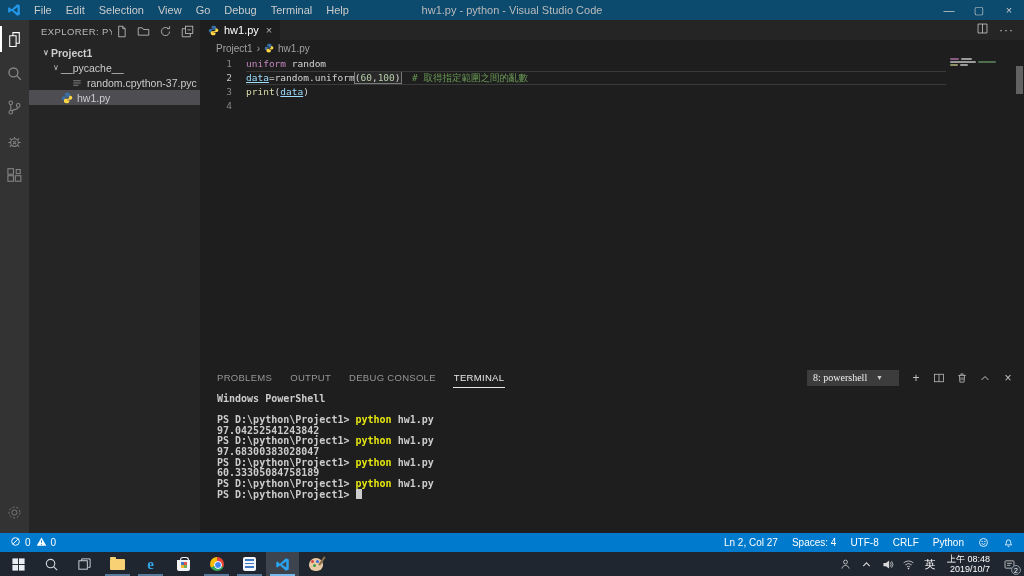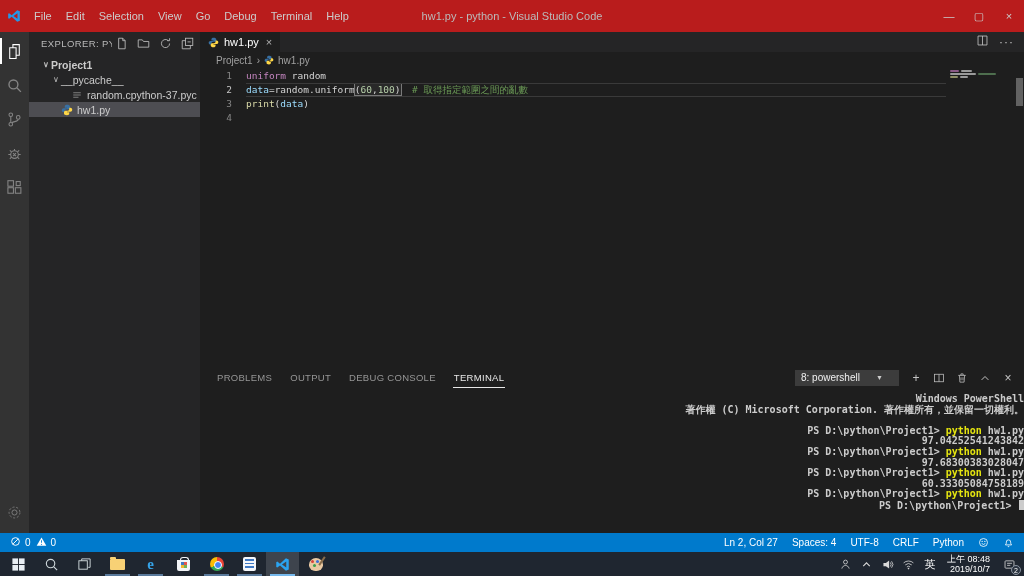--- a/index.html
+++ b/index.html
@@ -1,21 +1,21 @@
 <!DOCTYPE html>
 <html style="--c-accent: #007ACC; --c-keyword: #C586C0; --c-plain: #D4D4D4; --c-variable: #9CDCFE; --c-number: #B5CEA8; --c-comment: #6A9955; --c-function: #DCDCAA; --c-termcmd: #E5E510;"><head>
 <meta charset="utf-8">
 <style>
   * { margin:0; padding:0; box-sizing:border-box; }
   html,body { width:1024px; height:576px; overflow:hidden; background:#000; }
   body { font-family:"Liberation Sans", sans-serif; }
   .screen { position:relative; width:1024px; height:576px; display:flex; flex-direction:column; }
 
   
-  .titlebar { height:32px; background:#b91c1c; display:flex; align-items:center; position:relative; flex:0 0 auto; }
+  .titlebar { height:20px; background:#0c4a6e; display:flex; align-items:center; position:relative; flex:0 0 auto; }
   .vscode-logo { width:14px; height:14px; margin:0 6px 0 7px; display:inline-flex; }
   .menus { display:flex; height:100%; align-items:center; }
   .menu-item { color:#cccccc; font-size:11px; padding:0 7px; line-height:20px; cursor:default; }
   .win-title { position:absolute; left:0; right:0; text-align:center; color:#bbbbbb; font-size:11px; pointer-events:none; }
   .win-controls { margin-left:auto; display:flex; height:100%; z-index:2; }
   .win-btn { width:30px; height:100%; display:flex; align-items:center; justify-content:center; color:#cccccc; font-size:11px; }
 
   
   .main { flex:1 1 auto; display:flex; min-height:0; }
   .activitybar { width:29px; background:#333333; display:flex; flex-direction:column; justify-content:space-between; align-items:center; padding:2px 0 4px 0; }
@@ -48,38 +48,38 @@
   .breadcrumb .ticon { width:10px; height:10px; display:inline-flex; }
 
   .code-area { flex:1; position:relative; font-family:"DejaVu Sans Mono", monospace; font-size:9.5px; min-height:0; }
   .code-lines { position:absolute; left:0; top:1px; right:78px; }
   .code-line { height:14px; line-height:14px; display:flex; position:relative; white-space:pre; }
   .code-line .gutter { width:46px; padding-right:14px; text-align:right; color:#858585; flex:0 0 auto; }
   .code-line.current .gutter { color:#c6c6c6; }
   .code-line.current::after { content:''; position:absolute; left:46px; right:0; top:0; bottom:0; border-top:1px solid #3a3a3a; border-bottom:1px solid #3a3a3a; pointer-events:none; }
   .tok-keyword { color:var(--c-keyword); }
   .tok-plain { color:var(--c-plain); }
-  .tok-variable { color:var(--c-variable); }
+  .tok-variable { color:var(--c-variable);text-decoration:underline; }
   .tok-number { color:var(--c-number); }
   .tok-comment { color:var(--c-comment); }
   .tok-function { color:var(--c-function); }
   .bracket-box { outline:1px solid #797979; background:rgba(120,120,120,.12); }
   .minimap { position:absolute; top:0; right:10px; width:68px; bottom:0; background:#1e1e1e; }
   .mm-line { height:2px; margin:1px 0 1px 4px; display:flex; gap:2px; }
   .mm-seg { height:2px; border-radius:1px; }
   .scrollbar-thumb { position:absolute; right:1px; top:10px; width:7px; height:28px; background:#6e6e6e; opacity:.85; }
 
   
-  .panel { height:168px; flex:0 0 auto; display:flex; flex-direction:column; background:#1e1e1e;text-align:right; }
+  .panel { height:168px; flex:0 0 auto; display:flex; flex-direction:column; background:#1e1e1e; }
   .panel-header { height:25px; display:flex; align-items:center; padding:0 8px 0 16px; flex:0 0 auto; }
   .panel-tabs { display:flex; gap:16px; }
   .panel-tab { font-size:9.5px; letter-spacing:.3px; color:#969696; padding:4px 1px; }
   .panel-tab.active { color:#e7e7e7; border-bottom:1px solid #e7e7e7; }
   .panel-right { margin-left:auto; display:flex; align-items:center; gap:9px; }
-  .term-select { width:104px; height:16px; background:#3c3c3c; color:#f0f0f0; font-size:10px; display:flex; align-items:center; padding:0 16px 0 6px; }
+  .term-select { width:92px; height:16px; background:#3c3c3c; color:#f0f0f0; font-size:10px; display:flex; align-items:center; padding:0 16px 0 6px;font-family:Liberation Serif, serif; }
   .term-select .caret { margin-left:auto; font-size:7px; color:#cccccc; }
   .panel-act { color:#c5c5c5; display:flex; align-items:center; justify-content:center; width:16px; height:16px; font-size:12px; }
   .panel-act svg { width:12px; height:12px; }
   .terminal { flex:1; font-family:"DejaVu Sans Mono", monospace; font-size:10px; line-height:10.6px; color:#cccccc; padding:4px 0 0 17px; overflow:hidden; }
   .t-line { white-space:pre; height:10.6px;font-weight:bold; }
   .t-cmd { color:var(--c-termcmd); }
   .t-cursor { display:inline-block; width:5.5px; height:10px; background:#cccccc; vertical-align:-1.5px; margin-left:1px; }
 
   
   .statusbar { height:19px; background:var(--c-accent); color:#ffffff; display:flex; align-items:center; font-size:10px; padding:0 10px; flex:0 0 auto; }
@@ -370,21 +370,20 @@
                   <svg viewBox="0 0 16 16">
                     <path fill="none" stroke="currentColor" stroke-width="1.3" d="M3.5 10.5 8 6l4.5 4.5"></path>
                   </svg>
                 </div>
                 <div class="panel-act">×</div>
               </div>
           </div>
         </div>
         <div class="terminal" id="terminal">
             <div class="t-line">Windows PowerShell</div>
-            <div class="t-line">著作權 (C) Microsoft Corporation. 著作權所有，並保留一切權利。</div>
             <div class="t-line"></div>
             <div class="t-line"><span>PS D:\python\Project1&gt; </span><span class="t-cmd">python</span><span> hw1.py</span></div>
             <div class="t-line">97.04252541243842</div>
             <div class="t-line"><span>PS D:\python\Project1&gt; </span><span class="t-cmd">python</span><span> hw1.py</span></div>
             <div class="t-line">97.68300383028047</div>
             <div class="t-line"><span>PS D:\python\Project1&gt; </span><span class="t-cmd">python</span><span> hw1.py</span></div>
             <div class="t-line">60.33305084758189</div>
             <div class="t-line"><span>PS D:\python\Project1&gt; </span><span class="t-cmd">python</span><span> hw1.py</span></div>
             <div class="t-line"><span>PS D:\python\Project1&gt; </span><span class="t-cursor"></span></div>
           </div>

